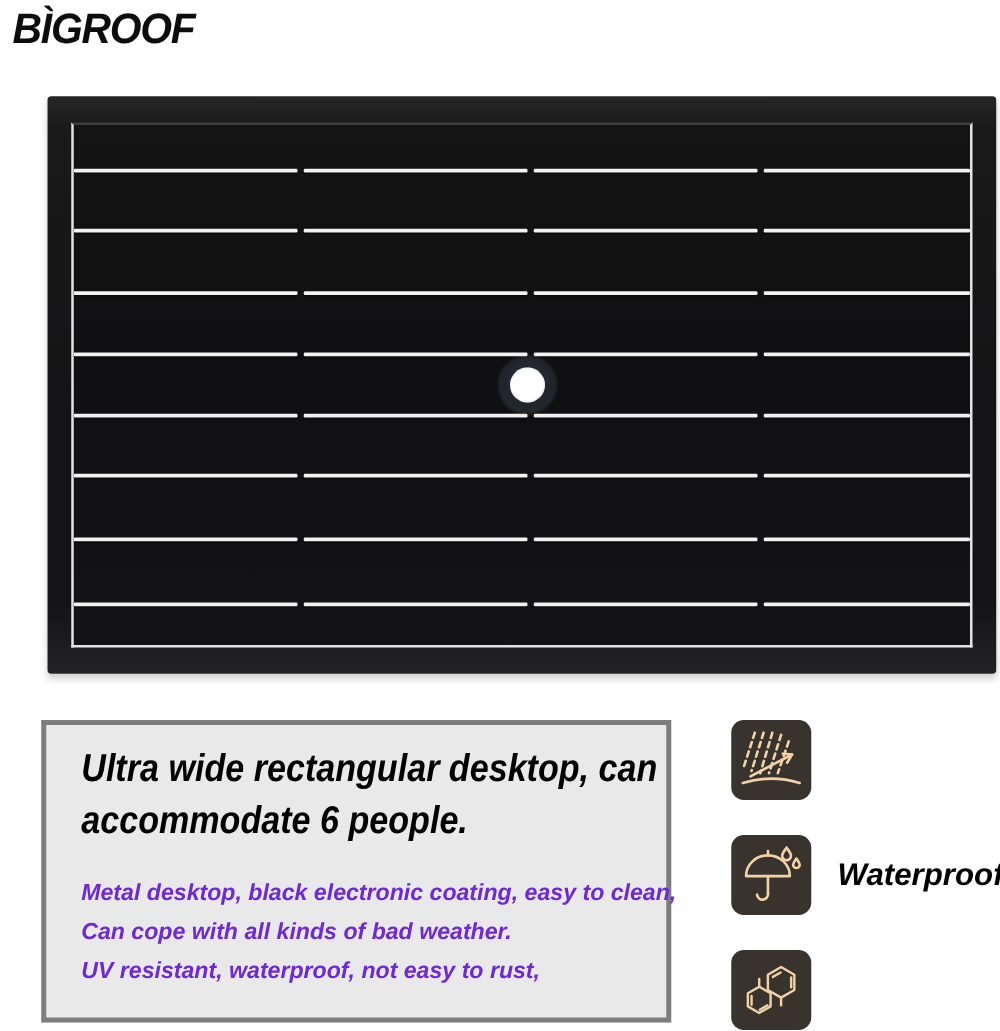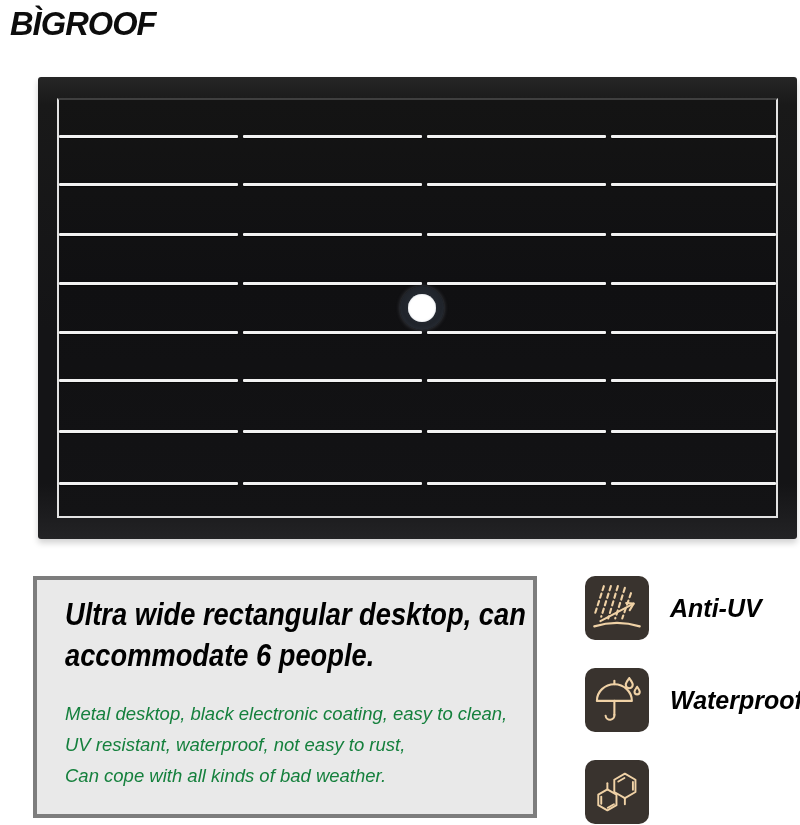--- a/index.html
+++ b/index.html
@@ -46,22 +46,22 @@
   .info-box{
     position:absolute;left:33px;top:576px;width:504px;height:242px;
     box-sizing:border-box;border:4px solid #7d7d7d;background:#e9e9e9;
   }
   .headline{
     margin:14px 0 0 28px;color:#000;
     font-weight:bold;font-style:italic;font-size:31px;line-height:41px;
     transform:scaleX(0.88);transform-origin:left top;white-space:nowrap;
   }
   .body-text{
-    margin:22px 0 0 28px;color:#15803d;
-    font-style:italic;font-size:18.5px;line-height:31px;white-space:nowrap;
+    margin:22px 0 0 28px;color:#6d28d9;
+    font-style:italic;font-size:18.5px;line-height:31px;white-space:nowrap;font-weight:bold;
   }
   
   .features{position:absolute;left:585px;top:576px;display:flex;flex-direction:column;gap:28px;}
   .feature-row{display:flex;align-items:center;height:64px;}
   .tile{
     width:64px;height:64px;border-radius:10px;background:#39332e;
     display:flex;align-items:center;justify-content:center;flex:0 0 64px;
   }
   .tile svg{display:block;}
   .feature-label{
@@ -132,41 +132,40 @@
   </div>
 </div>
 
 <div class="info-box">
   <div class="headline">
     <div>Ultra wide rectangular desktop, can</div>
     <div>accommodate 6 people.</div>
   </div>
   <div class="body-text">
     <div>Metal desktop, black electronic coating, easy to clean,</div>
+    <div>Can cope with all kinds of bad weather.</div>
     <div>UV resistant, waterproof, not easy to rust,</div>
-    <div>Can cope with all kinds of bad weather.</div>
   </div>
 </div>
 
 <div class="features">
 
   <div class="feature-row">
     <div class="tile">
       <svg width="56" height="56" viewBox="0 0 64 64" fill="none" stroke="#f0d2a6" stroke-width="2.4" stroke-linecap="round">
         <line x1="17" y1="7" x2="7" y2="38" stroke-dasharray="5 4"></line>
         <line x1="25" y1="7" x2="14" y2="42" stroke-dasharray="5 4"></line>
         <line x1="33" y1="7" x2="22" y2="44" stroke-dasharray="5 4"></line>
         <line x1="41" y1="9" x2="30" y2="44" stroke-dasharray="5 4"></line>
         <line x1="48" y1="15" x2="38" y2="44" stroke-dasharray="5 4"></line>
         <path d="M13 47 L51 27"></path>
         <path d="M51 27 L42.5 26.3 M51 27 L46.5 34.5"></path>
         <path d="M6 53 Q32 45 58 53"></path>
       </svg>
     </div>
-    <div class="feature-label">Anti-UV</div>
   </div>
 
   <div class="feature-row">
     <div class="tile">
       <svg width="56" height="56" viewBox="0 0 64 64" fill="none" stroke="#f0d2a6" stroke-width="2.4" stroke-linecap="round" stroke-linejoin="round">
         <path d="M29 14 L29 10"></path>
         <path d="M9 33 A20 19 0 0 1 49 33 Z"></path>
         <path d="M29 33 L29 49"></path>
         <path d="M29 49 a5 5 0 0 1 -10 1"></path>
         <path d="M46 7 c2.5 3.5 4 5.2 4 7.5 a4 4 0 1 1 -8 0 c0 -2.3 1.5 -4 4 -7.5"></path>

